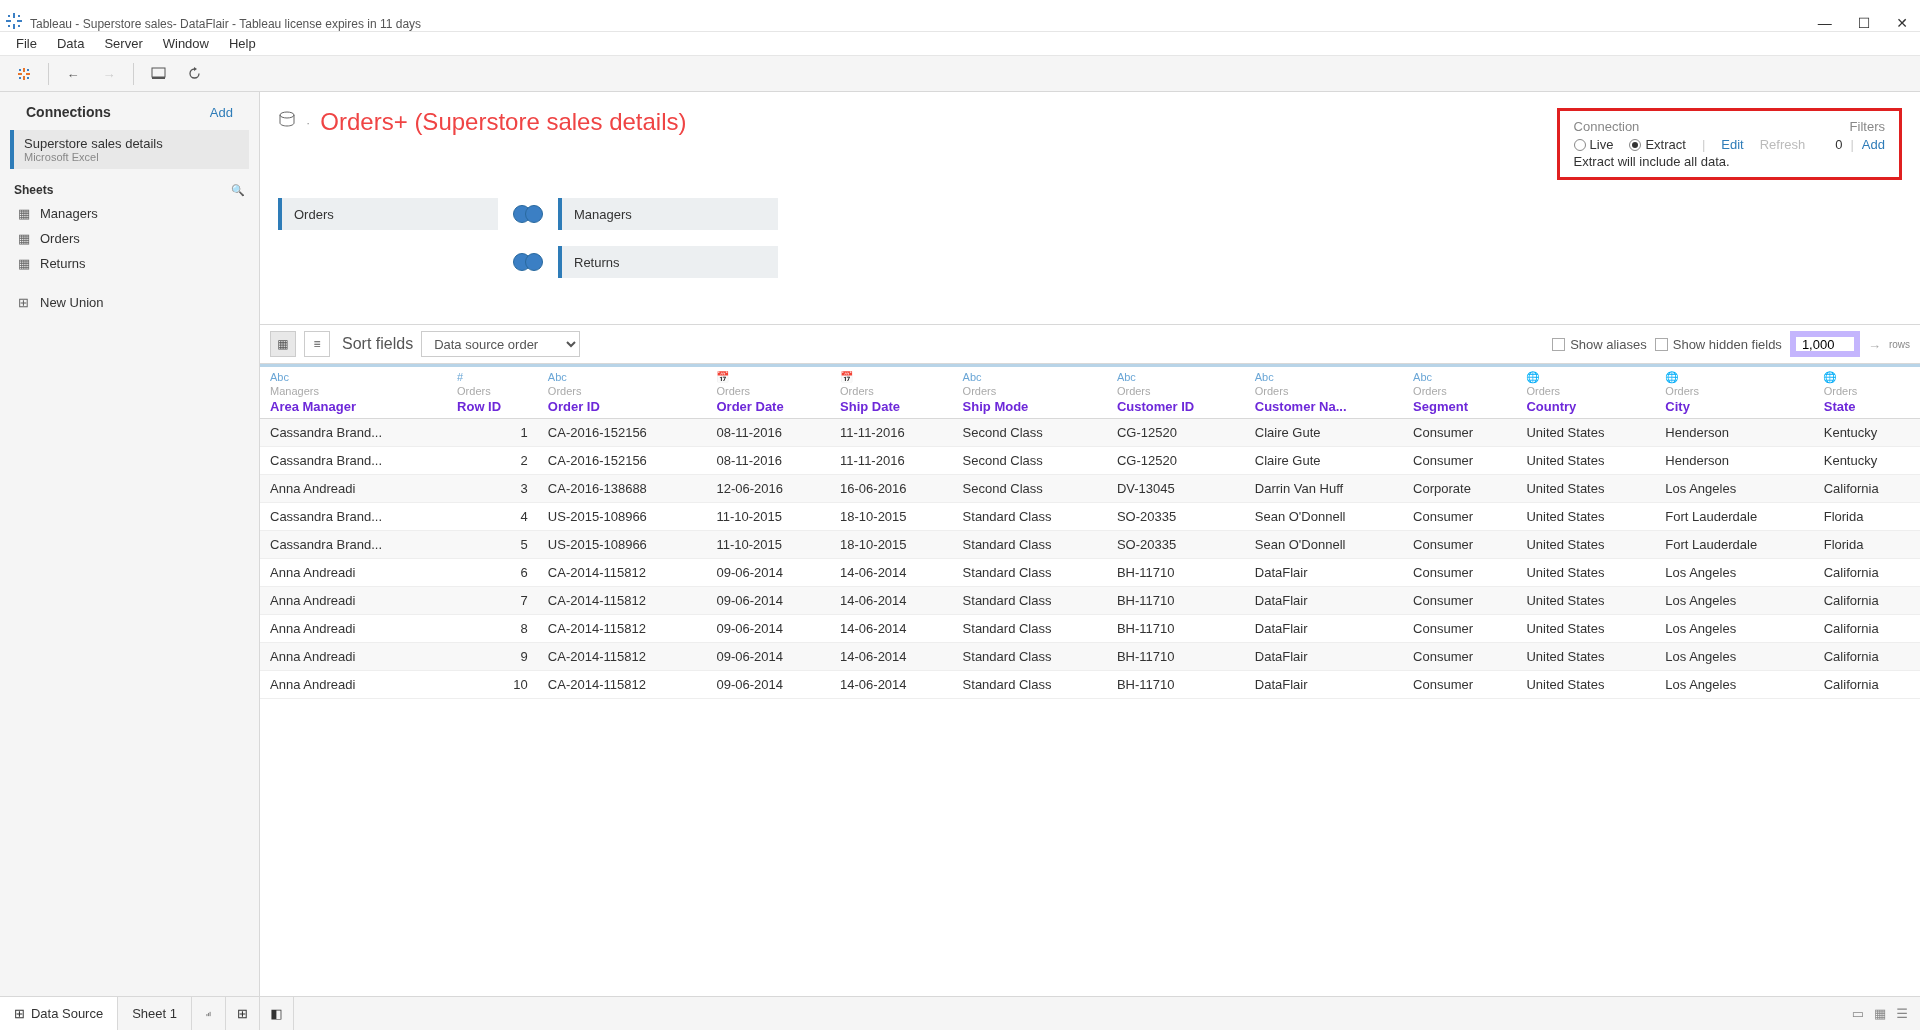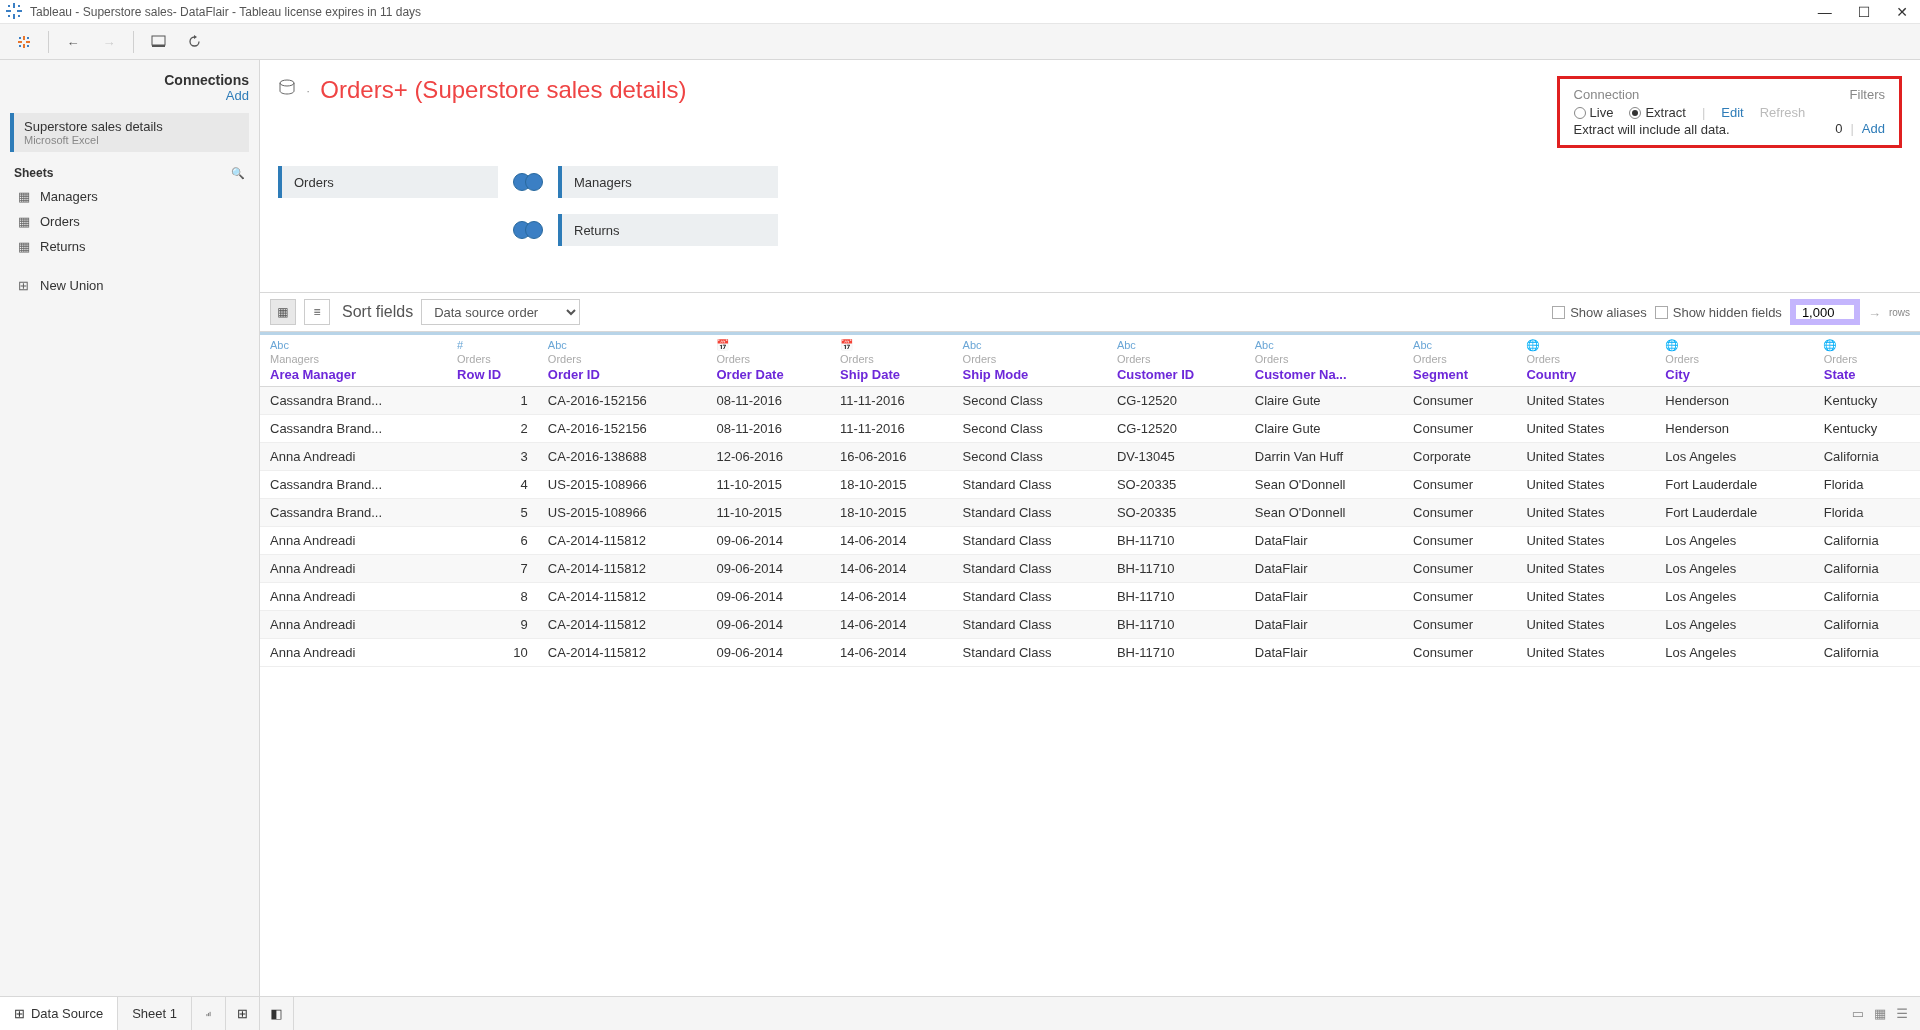--- a/index.html
+++ b/index.html
@@ -1,30 +1,30 @@
 <!DOCTYPE html>
 <html><head>
 <meta charset="utf-8">
 <style>
 * { margin:0; padding:0; box-sizing:border-box; font-family:"Segoe UI",Arial,sans-serif; }
 body { background:#fff; color:#333; font-size:13px; overflow:hidden; }
 .window { width:1920px; height:1030px; display:flex; flex-direction:column; }
-.titlebar { height:24px; display:flex; align-items:center; padding:0 6px; background:#fff; border-bottom:1px solid #e6e6e6; }
+.titlebar { height:32px; display:flex; align-items:flex-end; padding:0 6px; background:#fff; border-bottom:1px solid #e6e6e6; }
 .titlebar .app-icon { width:18px; height:18px; margin-right:6px; color:#3b7fc4; }
 .titlebar .title { flex:1; font-size:12px; color:#555; }
 .winbtns { display:flex; gap:26px; margin-right:6px; }
 .winbtns span { font-size:14px; color:#333; cursor:default; }
 .menubar { height:24px; display:flex; align-items:center; padding:0 8px; gap:4px; background:#fff; border-bottom:1px solid #e6e6e6; }
 .menubar span { padding:2px 8px; font-size:13px; color:#333; }
 .toolbar { height:36px; display:flex; align-items:center; padding:0 8px; gap:4px; background:#f5f5f5; border-bottom:1px solid #d8d8d8; }
 .toolbar .tbtn { width:32px; height:28px; display:flex; align-items:center; justify-content:center; color:#555; }
 .toolbar .sep { width:1px; height:22px; background:#d0d0d0; margin:0 4px; }
 .body { flex:1; display:flex; min-height:0; }
 .sidebar { width:260px; background:#f5f5f5; border-right:1px solid #d8d8d8; display:flex; flex-direction:column; padding-top:6px; }
-.side-sec-head { display:flex; align-items:flex-end; justify-content:space-between; padding:6px 10px;flex-direction:column; }
+.side-sec-head { display:flex; align-items:flex-end; justify-content:space-between; padding:6px 26px; }
 .side-sec-head .lbl { font-size:14px; font-weight:600; color:#333; }
 .side-sec-head .add { color:#2e7cb8; font-size:13px; }
 .conn-item { margin:4px 10px; padding:6px 10px; background:#e8e8e8; border-left:4px solid #2e7cb8; }
 .conn-item .c-name { font-size:13px; color:#333; }
 .conn-item .c-sub { font-size:11px; color:#888; }
 .sheets-head { display:flex; align-items:center; justify-content:space-between; padding:10px 14px 4px; }
 .sheets-head .lbl { font-size:12px; font-weight:600; }
 .sheets-head .srch { color:#999; font-size:11px; }
 .sheet-item { display:flex; align-items:center; gap:8px; padding:5px 18px; font-size:13px; color:#333; }
 .sheet-item .ic { width:14px; color:#666; }
@@ -37,21 +37,21 @@
 .conn-col .hd { color:#888; font-size:13px; margin-bottom:3px; }
 .conn-row { display:flex; align-items:center; gap:16px; font-size:13px; }
 .conn-row .radio { display:flex; align-items:center; gap:4px; }
 .conn-row .radio .rdot { width:12px; height:12px; border:1px solid #888; border-radius:50%; display:inline-flex; align-items:center; justify-content:center; }
 .conn-row .radio .rdot.sel::after { content:""; width:6px; height:6px; background:#333; border-radius:50%; }
 .conn-row .lnk { color:#2e7cb8; }
 .conn-row .dis { color:#bbb; }
 .conn-row .sep2 { color:#ccc; }
 .extract-note { font-size:13px; color:#333; margin-top:2px; }
 .filters-col { text-align:right; }
-.filters-col .hd { color:#888; font-size:13px; margin-bottom:19px; }
+.filters-col .hd { color:#888; font-size:13px; margin-bottom:3px; }
 .filters-col .frow { display:flex; gap:8px; font-size:13px; justify-content:flex-end; }
 .filters-col .frow .lnk { color:#2e7cb8; }
 .filters-col .frow .sep2 { color:#ccc; }
 .canvas { padding:10px 18px 30px; flex:0 0 auto; }
 .join-row { display:flex; align-items:center; margin-bottom:16px; }
 .tbl-box { width:220px; height:32px; background:#eceff1; border-left:4px solid #2e7cb8; display:flex; align-items:center; padding:0 12px; font-size:13px; color:#333; }
 .join-conn { width:60px; display:flex; align-items:center; justify-content:center; }
 .venn { position:relative; width:30px; height:20px; }
 .venn .c { position:absolute; width:18px; height:18px; border-radius:50%; background:#3b7fc4; border:1px solid #29699e; top:1px; }
 .venn .c.l { left:0; } .venn .c.r { right:0; }
@@ -93,20 +93,27 @@
         </svg>
     </span>
     <span class="title">Tableau - Superstore sales- DataFlair - Tableau license expires in 11 days</span>
     <div class="winbtns">
       <span>—</span>
       <span>☐</span>
       <span>✕</span>
     </div>
   </div>
 
+  <div class="menubar">
+    <span>File</span>
+    <span>Data</span>
+    <span>Server</span>
+    <span>Window</span>
+    <span>Help</span>
+  </div>
 
   <div class="toolbar">
     <div class="tbtn">
         <svg width="16" height="16" viewBox="0 0 16 16">
           <path fill="#e8762d" d="M7 2h2v4H7zM7 10h2v4H7zM2 7h4v2H2zM10 7h4v2h-4z"></path>
           <path fill="#3b7fc4" d="M3 3h2v2H3zM11 3h2v2h-2zM3 11h2v2H3zM11 11h2v2h-2z"></path>
         </svg>
       </div>
     <div class="sep"></div>
     <div class="tbtn">←</div>

